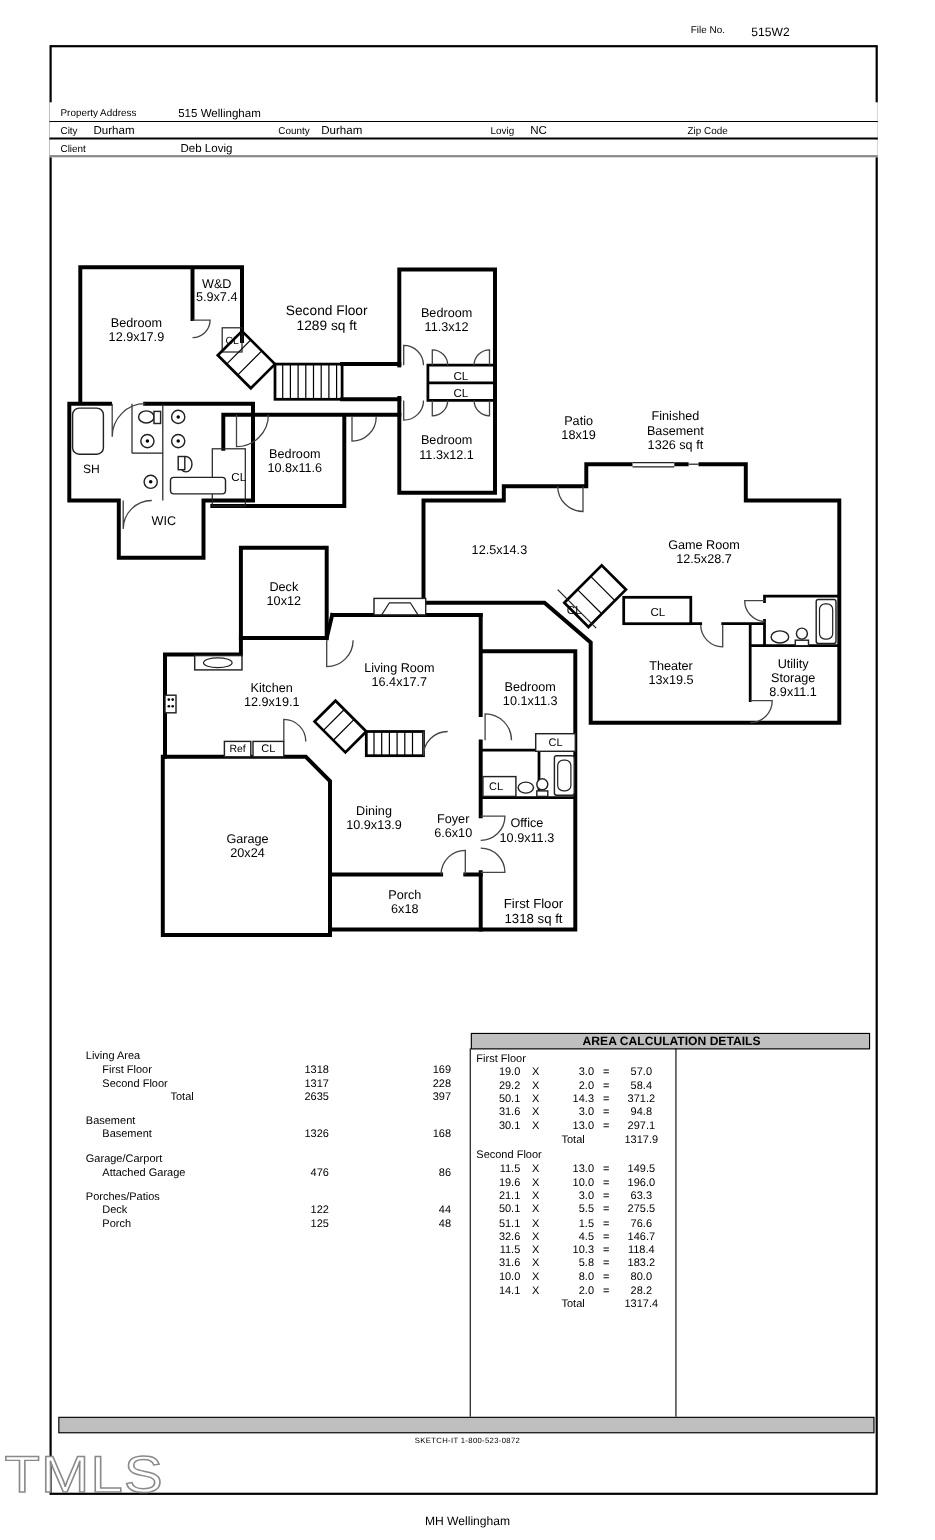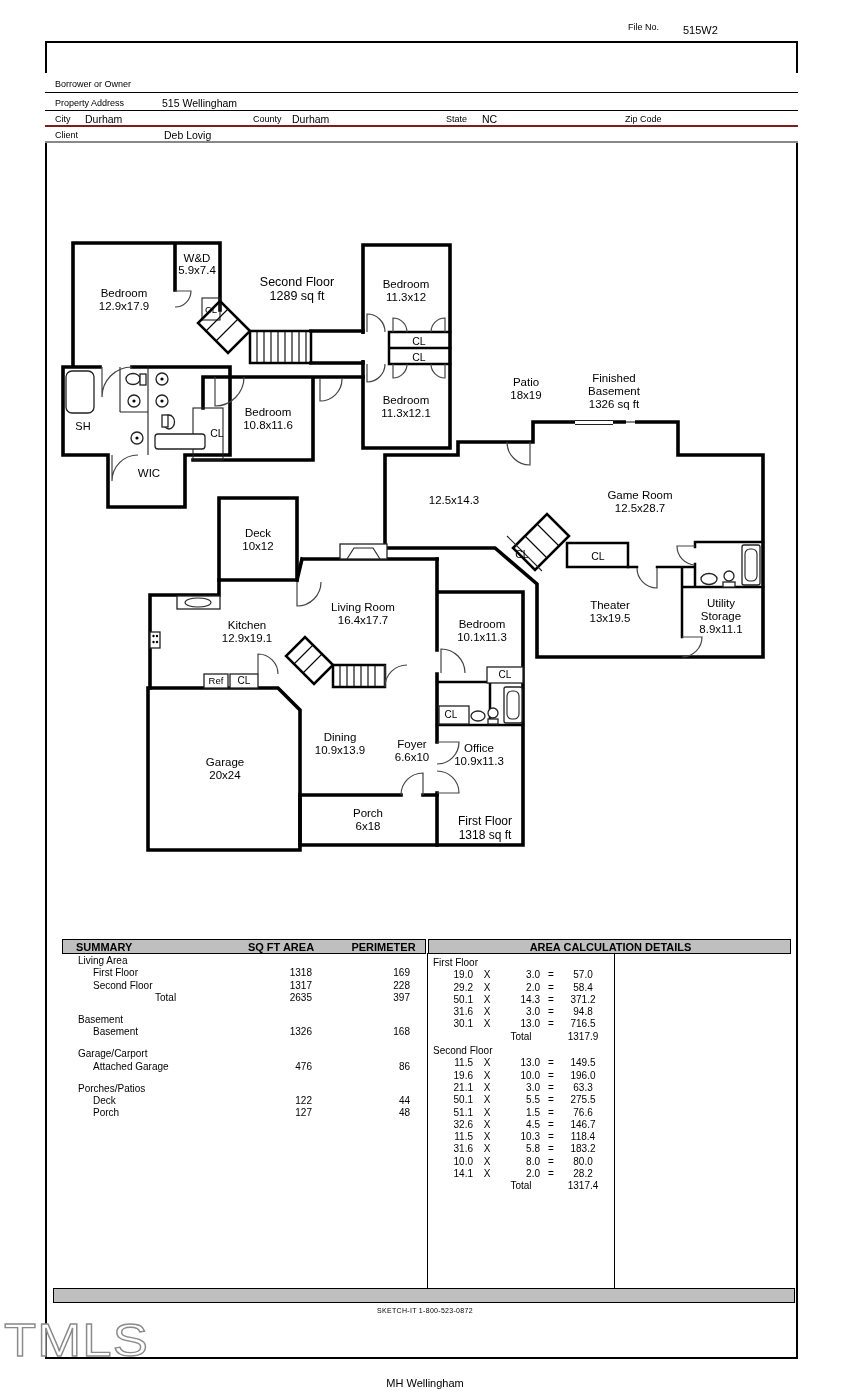--- a/index.html
+++ b/index.html
@@ -6,39 +6,39 @@
   .page{position:relative;width:850px;height:1400px;background:#fff;font-family:"Liberation Sans",sans-serif;color:#000;overflow:hidden;}
   .abs{position:absolute;}
   
   .fileno-label{left:628px;top:22px;font-size:9px;}
   .fileno-value{left:683px;top:24px;font-size:11px;}
   .doc-frame{left:45px;top:41px;width:753px;height:1318px;border:2px solid #000;box-sizing:border-box;}
   .titlebar{left:45px;top:41px;width:753px;height:32px;background:#000;color:#fff;font-size:16px;font-weight:bold;text-align:center;line-height:32px;letter-spacing:.5px;}
   .formrow{left:45px;width:753px;box-sizing:border-box;background:#fff;}
   .r1{top:73px;height:20px;border-bottom:1px solid #000;}
   .r2{top:93px;height:18px;border-bottom:1px solid #000;}
-  .r3{top:111px;height:16px;border-bottom:2px solid #7f1d1d;text-align:right;}
+  .r3{top:111px;height:16px;border-bottom:2px solid #000000;text-align:right;}
   .r4{top:127px;height:16px;border-bottom:2px solid #888;}
   .flabel{position:absolute;font-size:9px;top:50%;transform:translateY(-42%);}
   .fvalue{position:absolute;font-size:10.5px;top:50%;transform:translateY(-42%);}
   
   #plan-svg{left:45px;top:150px;}
   #plan-svg text{font-family:"Liberation Sans",sans-serif;fill:#000;}
   
   .graybar{background:#bfbfbf;border:1px solid #000;box-sizing:border-box;height:15px;}
   .hdr-left{left:62px;top:939px;width:364px;}
   .hdr-right{left:428px;top:939px;width:363px;}
   .hdr-text{position:absolute;font-size:11px;font-weight:bold;top:1px;}
   .vline{width:1px;background:#000;}
   #summary-rows{left:62px;top:955px;width:364px;font-size:10px;}
   .srow{position:relative;height:12.4px;line-height:12.4px;}
   .sspacer{height:9.5px;}
   .slabel{position:absolute;left:0;white-space:nowrap;}
   .ind0{padding-left:16px;} .ind1{padding-left:31px;} .ind2{padding-left:93px;}
-  .ssq{position:absolute;left:188px;width:62px;text-align:right;}
+  .ssq{position:absolute;left:175px;width:62px;text-align:right;}
   .sper{position:absolute;left:288px;width:60px;text-align:right;}
   #calc-col{left:428px;top:957px;width:200px;font-size:10px;}
   .cname{height:12.3px;line-height:12.3px;padding-left:5px;}
   .crow{position:relative;height:12.3px;line-height:12.3px;}
   .ca{position:absolute;left:0;width:45px;text-align:right;}
   .cx{position:absolute;left:52px;width:14px;text-align:center;}
   .cb{position:absolute;left:66px;width:46px;text-align:right;}
   .ce{position:absolute;left:116px;width:14px;text-align:center;}
   .cc{position:absolute;left:130px;width:50px;text-align:center;}
   .ctl{position:absolute;left:58px;width:70px;text-align:center;}
@@ -60,33 +60,30 @@
 </head>
 <body>
 
 <div class="page">
 
   <span class="abs fileno-label">File No.</span>
   <span class="abs fileno-value">515W2</span>
 
   <div class="abs doc-frame"></div>
 
-  <div class="abs formrow r1">
-    <span class="flabel" style="left:10px;">Borrower or Owner</span>
-  </div>
   <div class="abs formrow r2">
     <span class="flabel" style="left:10px;">Property Address</span>
     <span class="fvalue" style="left:85px;margin-left:32px;">515 Wellingham</span>
   </div>
   <div class="abs formrow r3">
     <span class="flabel" style="left:10px;">City</span>
     <span class="fvalue" style="left:40px;">Durham</span>
     <span class="flabel" style="left:208px;">County</span>
     <span class="fvalue" style="left:247px;">Durham</span>
-    <span class="flabel" style="left:401px;">State</span>
+    <span class="flabel" style="left:401px;">Lovig</span>
     <span class="fvalue" style="left:437px;">NC</span>
     <span class="flabel" style="left:580px;">Zip Code</span>
   </div>
   <div class="abs formrow r4">
     <span class="flabel" style="left:10px;">Client</span>
     <span class="fvalue" style="left:90px;padding-left:29px;">Deb Lovig</span>
   </div>
 
   <svg id="plan-svg" class="abs" width="755" height="730" viewBox="0 0 755 730" xmlns="http://www.w3.org/2000/svg">
 
@@ -248,25 +245,20 @@
         <text x="434" y="615" font-size="11.5" text-anchor="middle">10.9x11.3</text>
         <text x="460" y="528" font-size="10" text-anchor="middle">CL</text>
         <text x="406" y="568" font-size="10" text-anchor="middle">CL</text>
         <text x="323" y="667" font-size="11.5" text-anchor="middle">Porch</text>
         <text x="323" y="680" font-size="11.5" text-anchor="middle">6x18</text>
         <text x="440" y="675" font-size="12" text-anchor="middle">First Floor</text>
         <text x="440" y="689" font-size="12" text-anchor="middle">1318 sq ft</text>
       </g>
   </svg>
 
-  <div class="abs graybar hdr-left">
-    <span class="hdr-text" style="left:13px;">SUMMARY</span>
-    <span class="hdr-text" style="left:168px;width:100px;text-align:center;">SQ FT AREA</span>
-    <span class="hdr-text" style="left:278px;width:85px;text-align:center;">PERIMETER</span>
-  </div>
   <div class="abs graybar hdr-right">
     <span class="hdr-text" style="left:0;width:363px;text-align:center;">AREA CALCULATION DETAILS</span>
   </div>
   <div class="abs vline" style="left:427px;top:953px;height:335px;"></div>
   <div class="abs vline" style="left:614px;top:953px;height:335px;"></div>
 
   <div id="summary-rows" class="abs">
       <div class="srow">
         <span class="slabel ind0">Living Area</span>
         <span class="ssq"></span>
@@ -315,21 +307,21 @@
         <span class="ssq"></span>
         <span class="sper"></span>
       </div>
       <div class="srow">
         <span class="slabel ind1">Deck</span>
         <span class="ssq">122</span>
         <span class="sper">44</span>
       </div>
       <div class="srow">
         <span class="slabel ind1">Porch</span>
-        <span class="ssq">127</span>
+        <span class="ssq">125</span>
         <span class="sper">48</span>
       </div>
     </div>
   <div id="calc-col" class="abs">
       <div class="cname">First Floor</div>
       <div class="crow">
         <span class="ca">19.0</span>
         <span class="cx">X</span>
         <span class="cb">3.0</span>
         <span class="ce">=</span>
@@ -354,21 +346,21 @@
         <span class="cx">X</span>
         <span class="cb">3.0</span>
         <span class="ce">=</span>
         <span class="cc">94.8</span>
       </div>
       <div class="crow">
         <span class="ca">30.1</span>
         <span class="cx">X</span>
         <span class="cb">13.0</span>
         <span class="ce">=</span>
-        <span class="cc">716.5</span>
+        <span class="cc">297.1</span>
       </div>
       <div class="crow">
         <span class="ctl">Total</span>
         <span class="cc">1317.9</span>
       </div>
       <div class="csecgap"></div>
       <div class="cname">Second Floor</div>
       <div class="crow">
         <span class="ca">11.5</span>
         <span class="cx">X</span>

